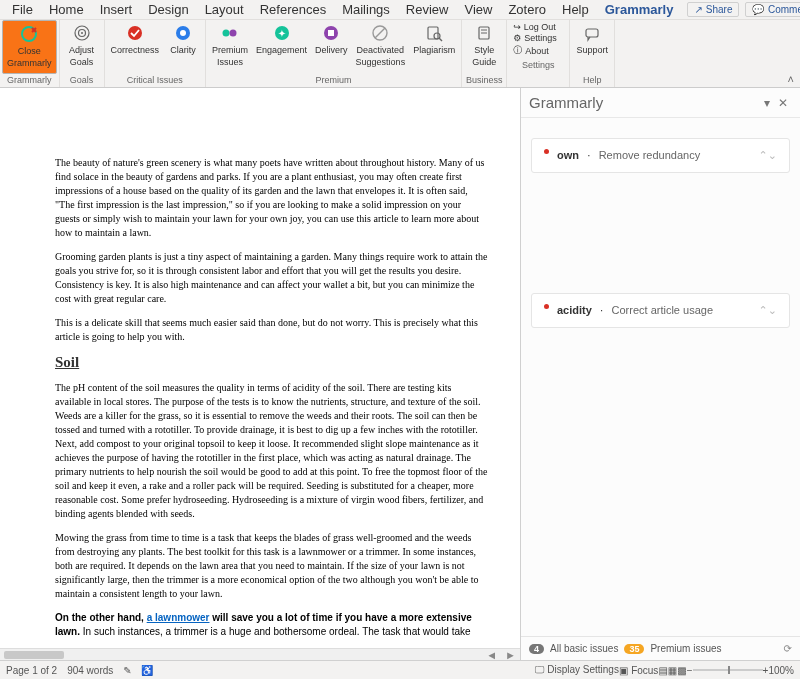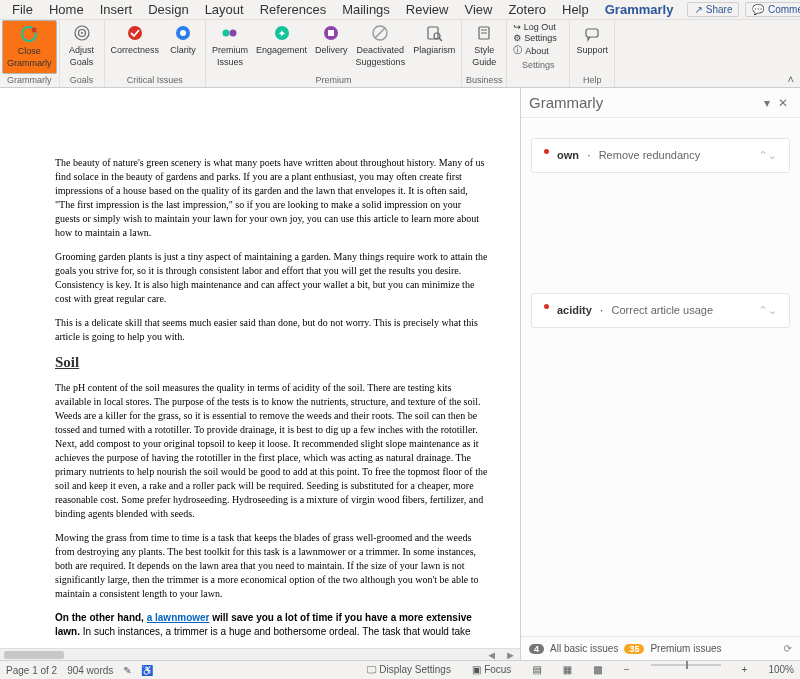--- a/index.html
+++ b/index.html
@@ -35,21 +35,21 @@
   .gpanel .gbody { flex: 1; padding: 20px 10px; overflow: auto; }
   .gcard { border: 1px solid #e5e5e5; border-radius: 3px; background: #fff; padding: 10px 12px; margin-bottom: 120px; display: flex; align-items: flex-start; gap: 8px; font-size: 11px; }
   .gcard .dot { width: 5px; height: 5px; border-radius: 50%; }
   .gcard .kw { font-weight: 600; color: #333; }
   .gcard .sugg { color: #666; }
   .gcard .more { margin-left: auto; color: #bbb; font-size: 11px; }
   .gfoot { border-top: 1px solid #e5e5e5; padding: 6px 8px; display: flex; align-items: center; gap: 6px; font-size: 10px; color: #555; }
   .gfoot .badge { border-radius: 8px; padding: 0 5px; color: #fff; font-size: 9px; font-weight: bold; }
   .gfoot .refresh { margin-left: auto; color: #888; cursor: pointer; }
   .statusbar { height: 19px; background: #f3f2f1; border-top: 1px solid #d0d0d0; display: flex; align-items: center; font-size: 10px; color: #555; padding: 0 6px; gap: 10px; }
-  .statusbar .sb-right { margin-left: auto; display: flex; gap: 21px; }
+  .statusbar .sb-right { margin-left: auto; display: flex; align-items: center; gap: 0; }
   .statusbar .slider { width: 70px; height: 2px; background: #ccc; position: relative; }
   .statusbar .slider::after { content: ""; position: absolute; left: 50%; top: -3px; width: 2px; height: 8px; background: #888; }
   svg { display: block; }
 </style>
 </head>
 <body>
 
 <div class="menubar">
   <div class="mitem">File</div>
   <div class="mitem">Home</div>

